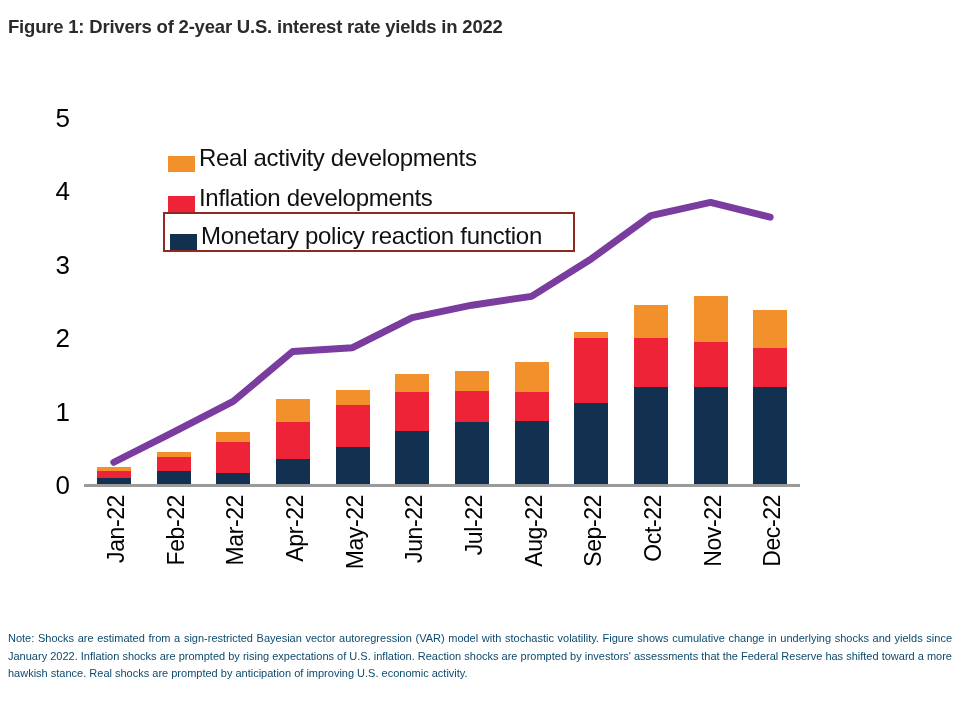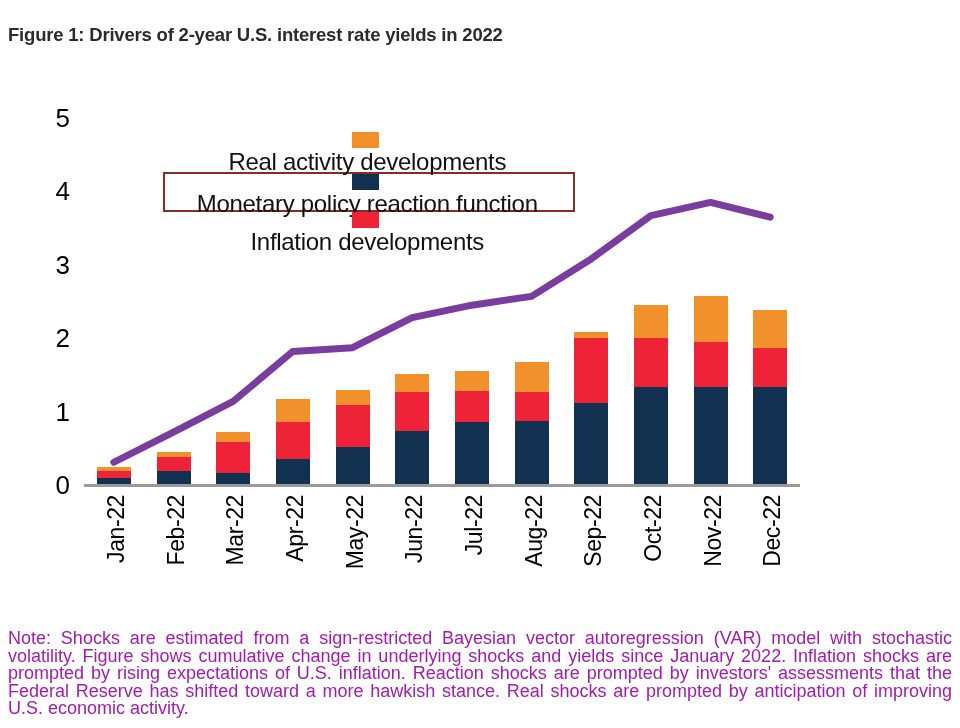--- a/index.html
+++ b/index.html
@@ -11,21 +11,21 @@
     font-family: "Liberation Sans", sans-serif;
     color: #1a1a1a;
     position: relative;
     overflow: hidden;
   }
 
   
   #figure-title {
     position: absolute;
     left: 8px;
-    top: 24px;
+    top: 16px;
     font-size: 18.5px;
     font-weight: bold;
     color: #2b2b2b;
     letter-spacing: -0.2px;
     white-space: nowrap;
   }
 
   
   #chart-area {
     position: absolute;
@@ -109,25 +109,24 @@
 
   
   #legend {
     position: absolute;
     left: 160px;
     top: 80px;
     z-index: 5;
   }
   .legend-row {
     display: flex;
-    align-items: center;
+    align-items: flex-end;
     height: 40px;
     padding-left: 8px;
     padding-right: 8px;
-    flex-direction: column;
   }
   .legend-row.boxed {
     border: 2.5px solid #8e2b20;
     padding-left: 5.5px;
     margin-left: 2.5px;
     width: 412px;
   }
   .swatch {
     width: 27px;
     height: 16px;
@@ -173,23 +172,23 @@
     letter-spacing: -0.4px;
     margin-left: -11px;
   }
 
   
   #note {
     position: absolute;
     left: 8px;
     top: 630px;
     width: 944px;
-    font-size: 18px;
+    font-size: 11px;
     line-height: 17.5px;
-    color: #a21caf;
+    color: #0c4a6e;
     text-align: justify;
   }
 </style>
 </head>
 <body>
 
 <div id="figure-title">Figure 1: Drivers of 2-year U.S. interest rate yields in 2022</div>
 
 <div id="chart-area">
 
@@ -309,28 +308,28 @@
     </svg>
 
     <div id="xaxis-line"></div>
   </div>
 
   <div id="legend">
       <div class="legend-row">
         <span class="swatch" style="background: rgb(242, 144, 44);"></span>
         <span class="legend-label">Real activity developments</span>
       </div>
+      <div class="legend-row">
+        <span class="swatch" style="background: rgb(238, 35, 56);"></span>
+        <span class="legend-label">Inflation developments</span>
+      </div>
       <div class="legend-row boxed">
         <span class="swatch" style="background: rgb(18, 48, 79);"></span>
         <span class="legend-label">Monetary policy reaction function</span>
       </div>
-      <div class="legend-row">
-        <span class="swatch" style="background: rgb(238, 35, 56);"></span>
-        <span class="legend-label">Inflation developments</span>
-      </div>
     </div>
 
   <div id="xlabels">
       <div class="xlabel-slot">
         <div class="xlabel">Jan-22</div>
       </div>
       <div class="xlabel-slot">
         <div class="xlabel">Feb-22</div>
       </div>
       <div class="xlabel-slot">

